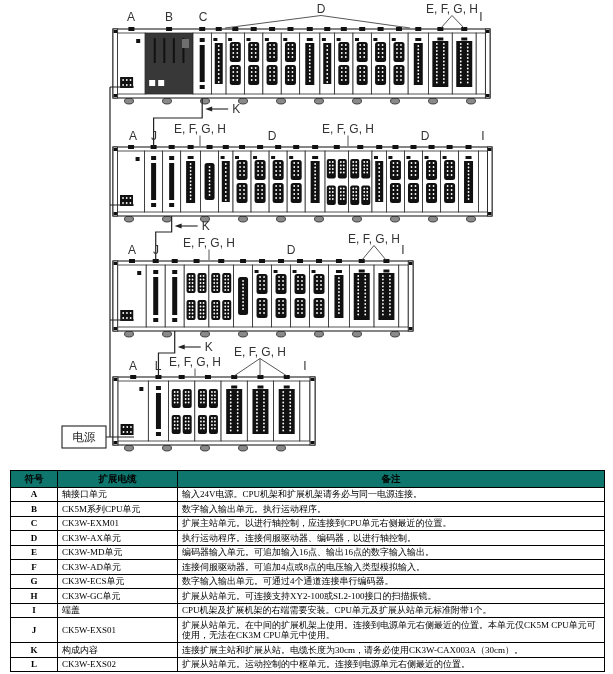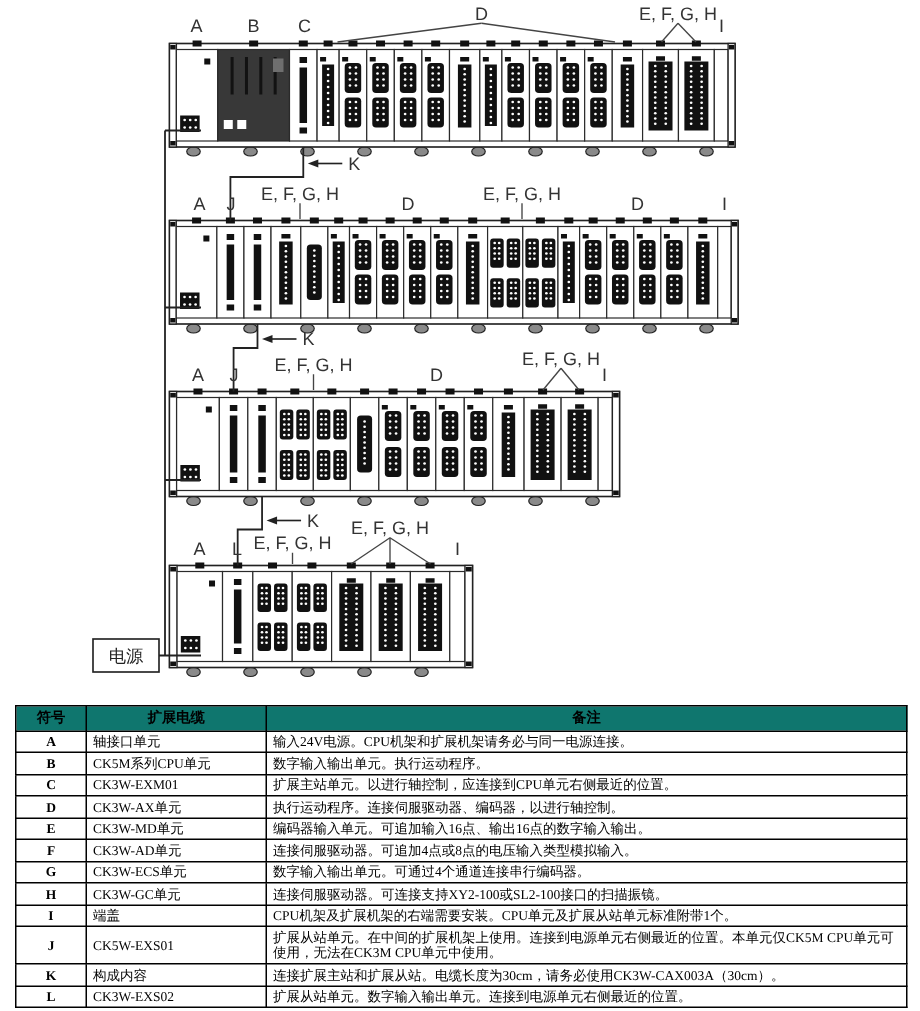--- a/index.html
+++ b/index.html
@@ -1371,37 +1371,37 @@
           <td>连接伺服驱动器。可追加4点或8点的电压输入类型模拟输入。</td>
         </tr>
         <tr>
           <td class="sym">G</td>
           <td>CK3W-ECS单元</td>
           <td>数字输入输出单元。可通过4个通道连接串行编码器。</td>
         </tr>
         <tr>
           <td class="sym">H</td>
           <td>CK3W-GC单元</td>
-          <td>连接伺服驱动器。可连接支持XY2-100或SL2-100接口的扫描振镜。</td>
+          <td>扩展从站单元。可连接支持XY2-100或SL2-100接口的扫描振镜。</td>
         </tr>
         <tr>
           <td class="sym">I</td>
           <td>端盖</td>
           <td>CPU机架及扩展机架的右端需要安装。CPU单元及扩展从站单元标准附带1个。</td>
         </tr>
         <tr>
           <td class="sym">J</td>
           <td>CK5W-EXS01</td>
           <td>扩展从站单元。在中间的扩展机架上使用。连接到电源单元右侧最近的位置。本单元仅CK5M CPU单元可使用，无法在CK3M CPU单元中使用。</td>
         </tr>
         <tr>
           <td class="sym">K</td>
           <td>构成内容</td>
           <td>连接扩展主站和扩展从站。电缆长度为30cm，请务必使用CK3W-CAX003A（30cm）。</td>
         </tr>
         <tr>
           <td class="sym">L</td>
           <td>CK3W-EXS02</td>
-          <td>扩展从站单元。数字输入输出单元。连接到电源单元右侧最近的位置。</td>
+          <td>扩展从站单元。运动控制的中枢单元。连接到电源单元右侧最近的位置。</td>
         </tr>
       </tbody>
   </table>
 </div>
 
 </body></html>

